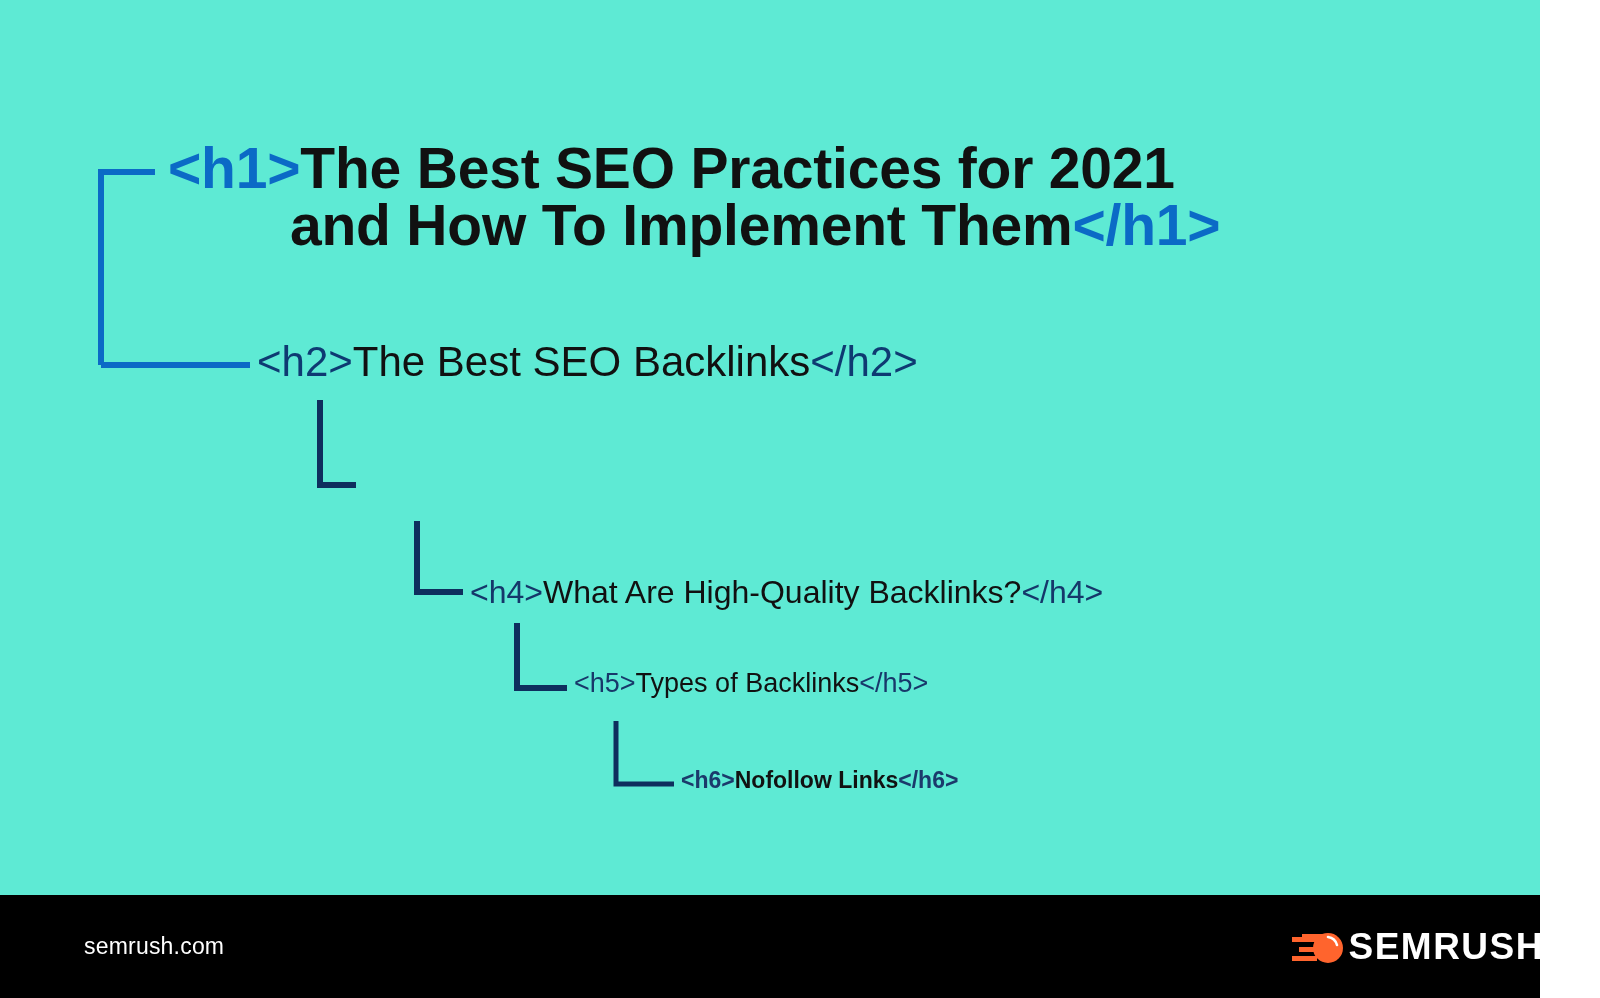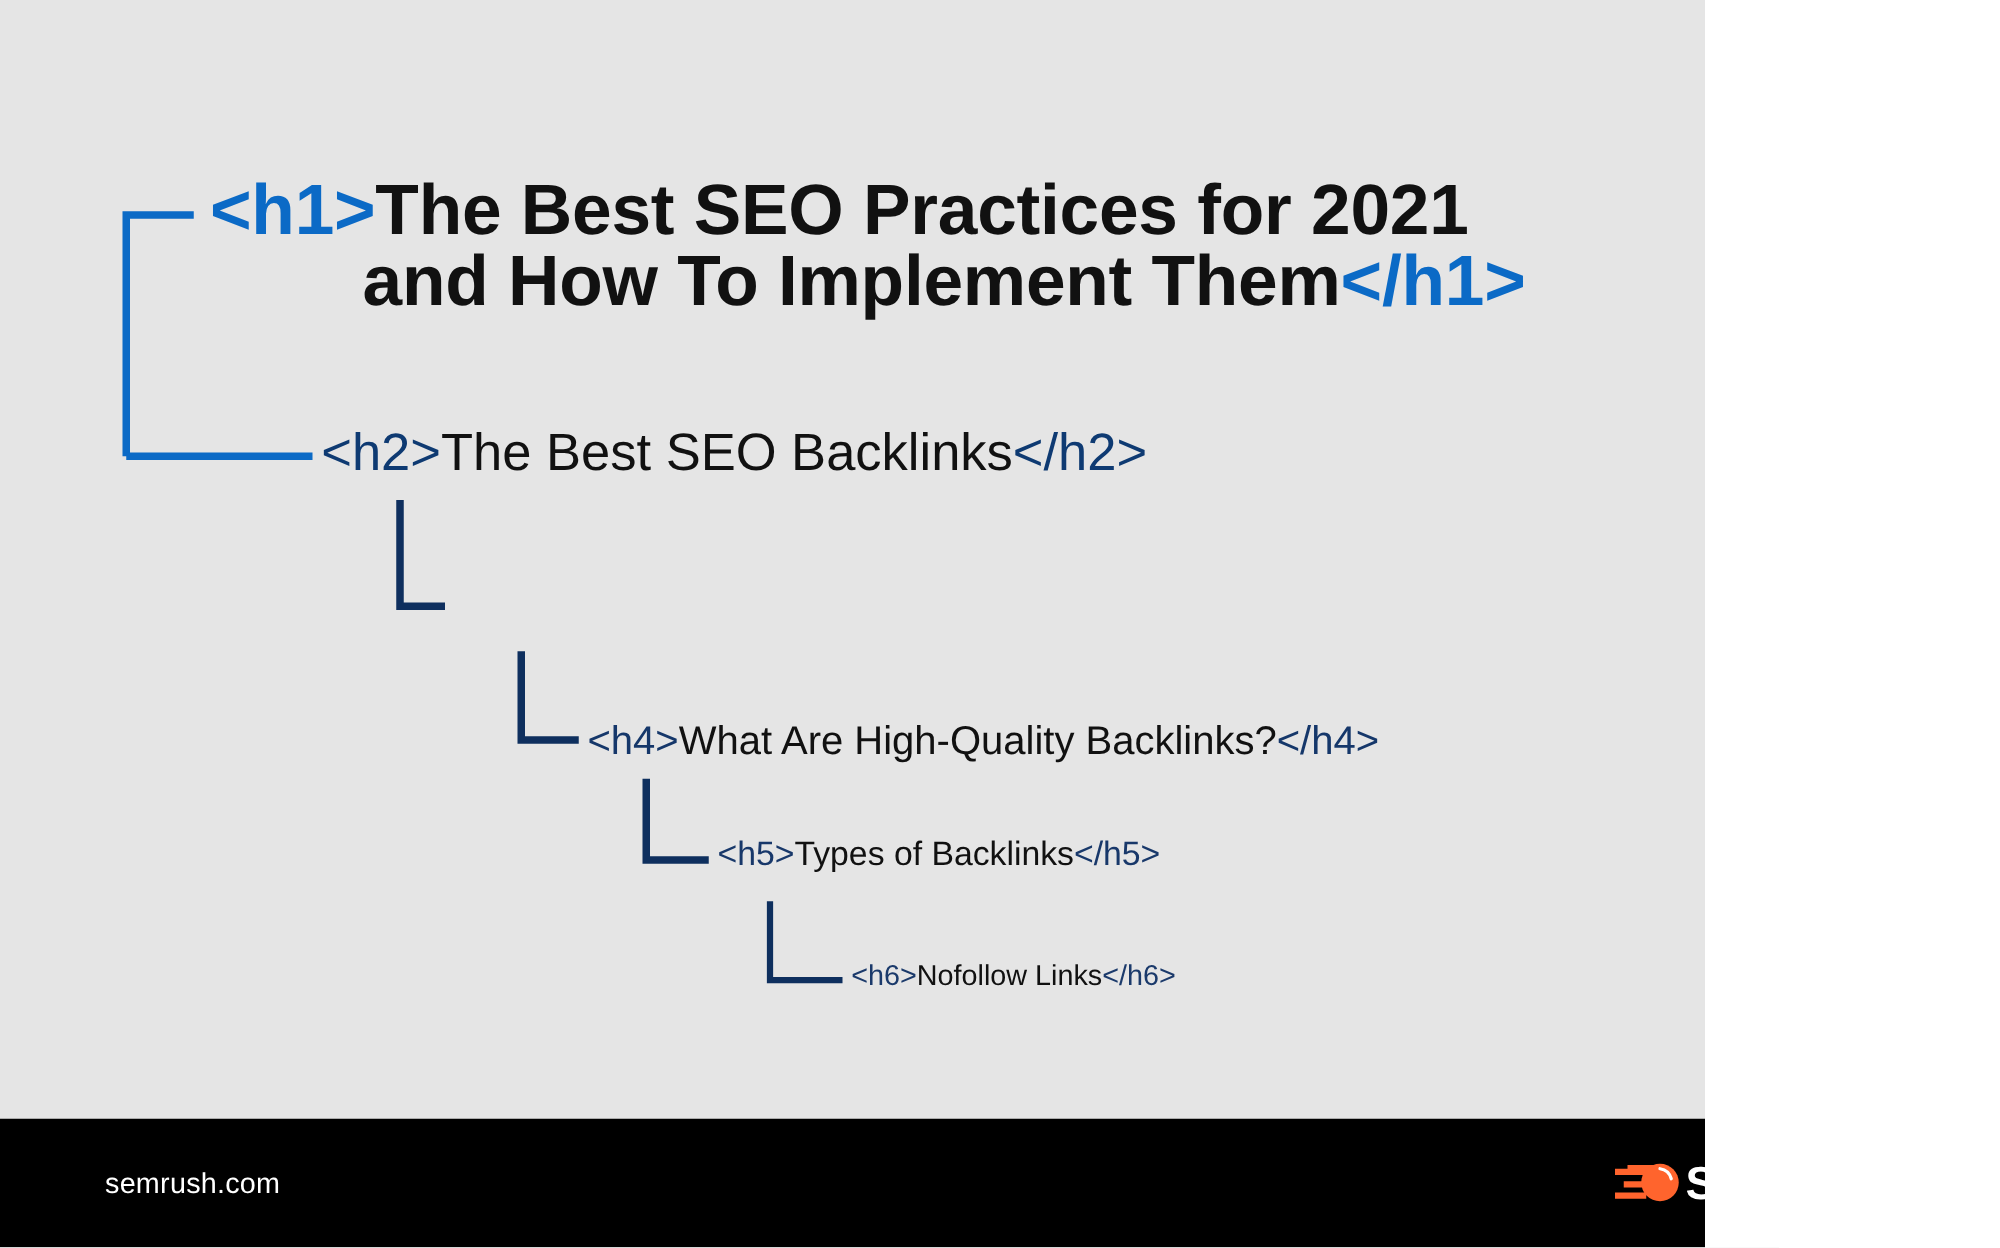--- a/index.html
+++ b/index.html
@@ -5,23 +5,23 @@
   html, body {
     margin: 0;
     padding: 0;
     background: #ffffff;
   }
   body {
     font-family: "Liberation Sans", sans-serif;
   }
   #canvas {
     position: relative;
-    width: 1364px;
+    width: 1540px;
     height: 998px;
-    background: #e5e5e5;
+    background: #5eead4;
     overflow: hidden;
   }
 
   
   #connectors {
     position: absolute;
     left: 0;
     top: 0;
     width: 1600px;
     height: 900px;
@@ -83,21 +83,21 @@
     font-size: 27px;
     font-weight: 400;
     text-align: center;
   }
   .lvl-h5 .tag { color: #18386a; }
 
   .lvl-h6 {
     left: 681px;
     top: 769px;
     font-size: 23px;
-    font-weight: 400;
+    font-weight: 700;
   }
   .lvl-h6 .tag { color: #1b3a6b; }
 
   
   #footer {
     position: absolute;
     left: 0;
     top: 895px;
     width: 1600px;
     height: 103px;
@@ -108,21 +108,21 @@
     box-sizing: border-box;
     padding: 0 56px 0 84px;
   }
   #footer-url {
     color: #ffffff;
     font-size: 23px;
     letter-spacing: 0.2px;
   }
   #brand {
     display: flex;
-    align-items: flex-start;
+    align-items: flex-end;
     gap: 0;
   }
   #brand-name {
     color: #ffffff;
     font-size: 37px;
     font-weight: 700;
     letter-spacing: 1.5px;
   }
 </style>
 </head>

